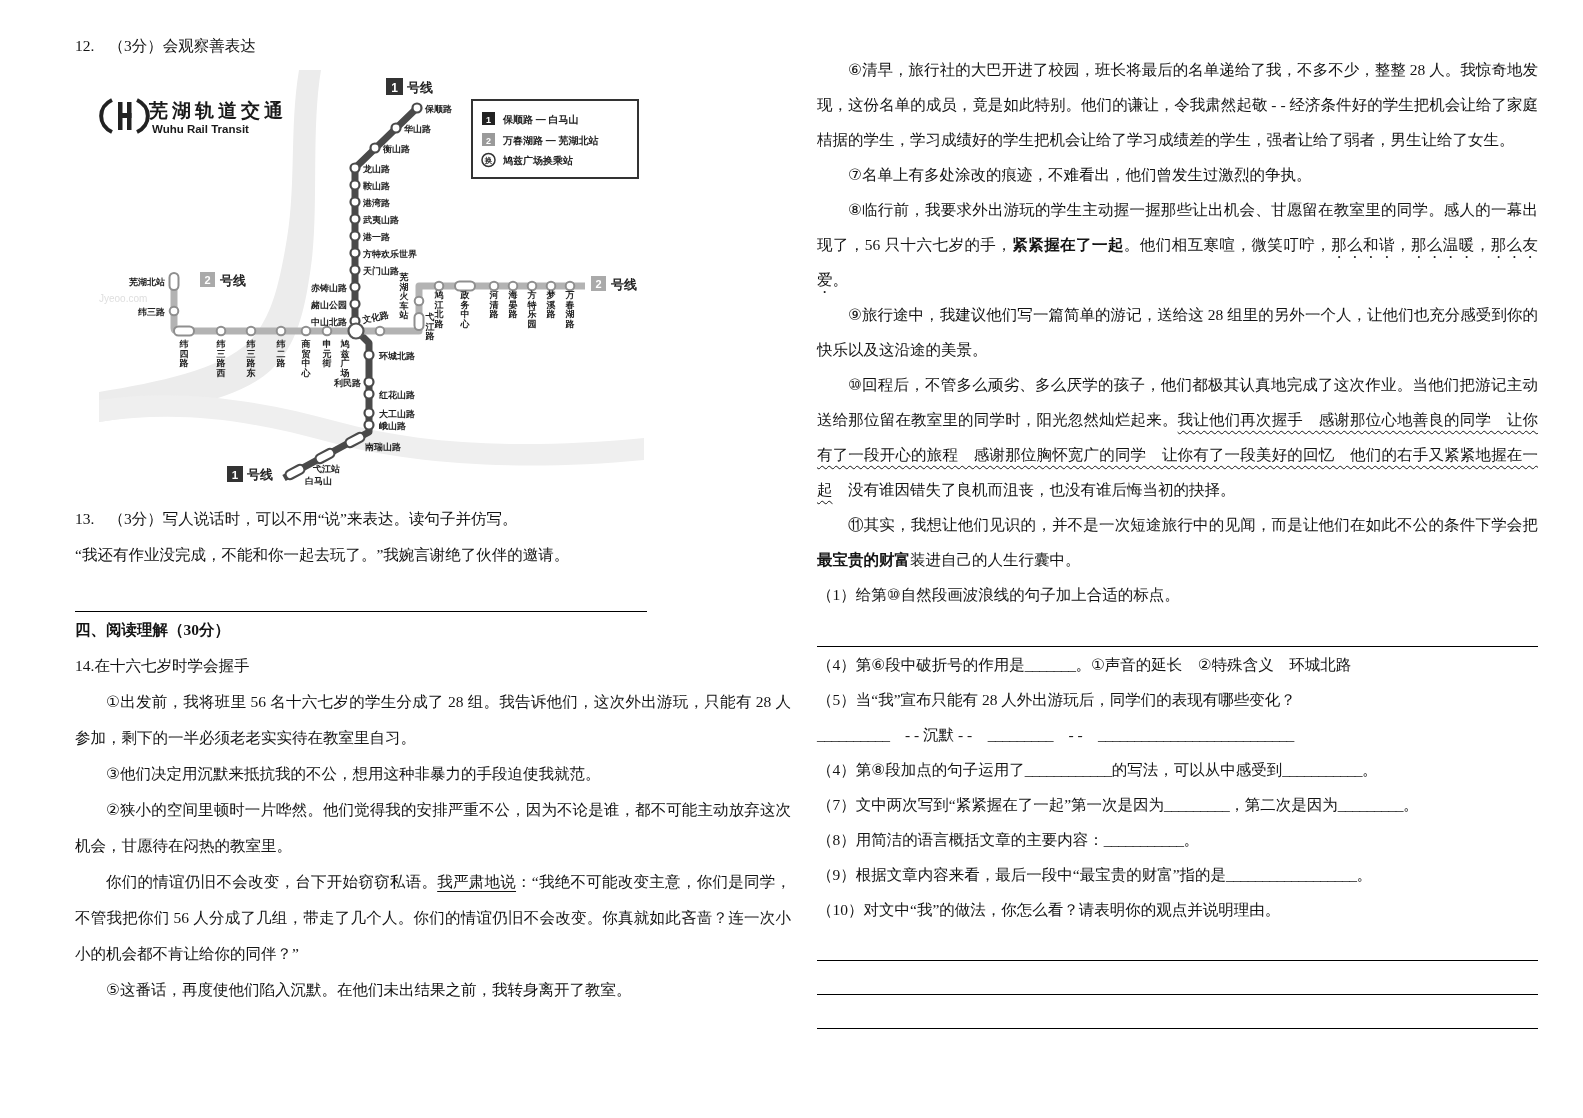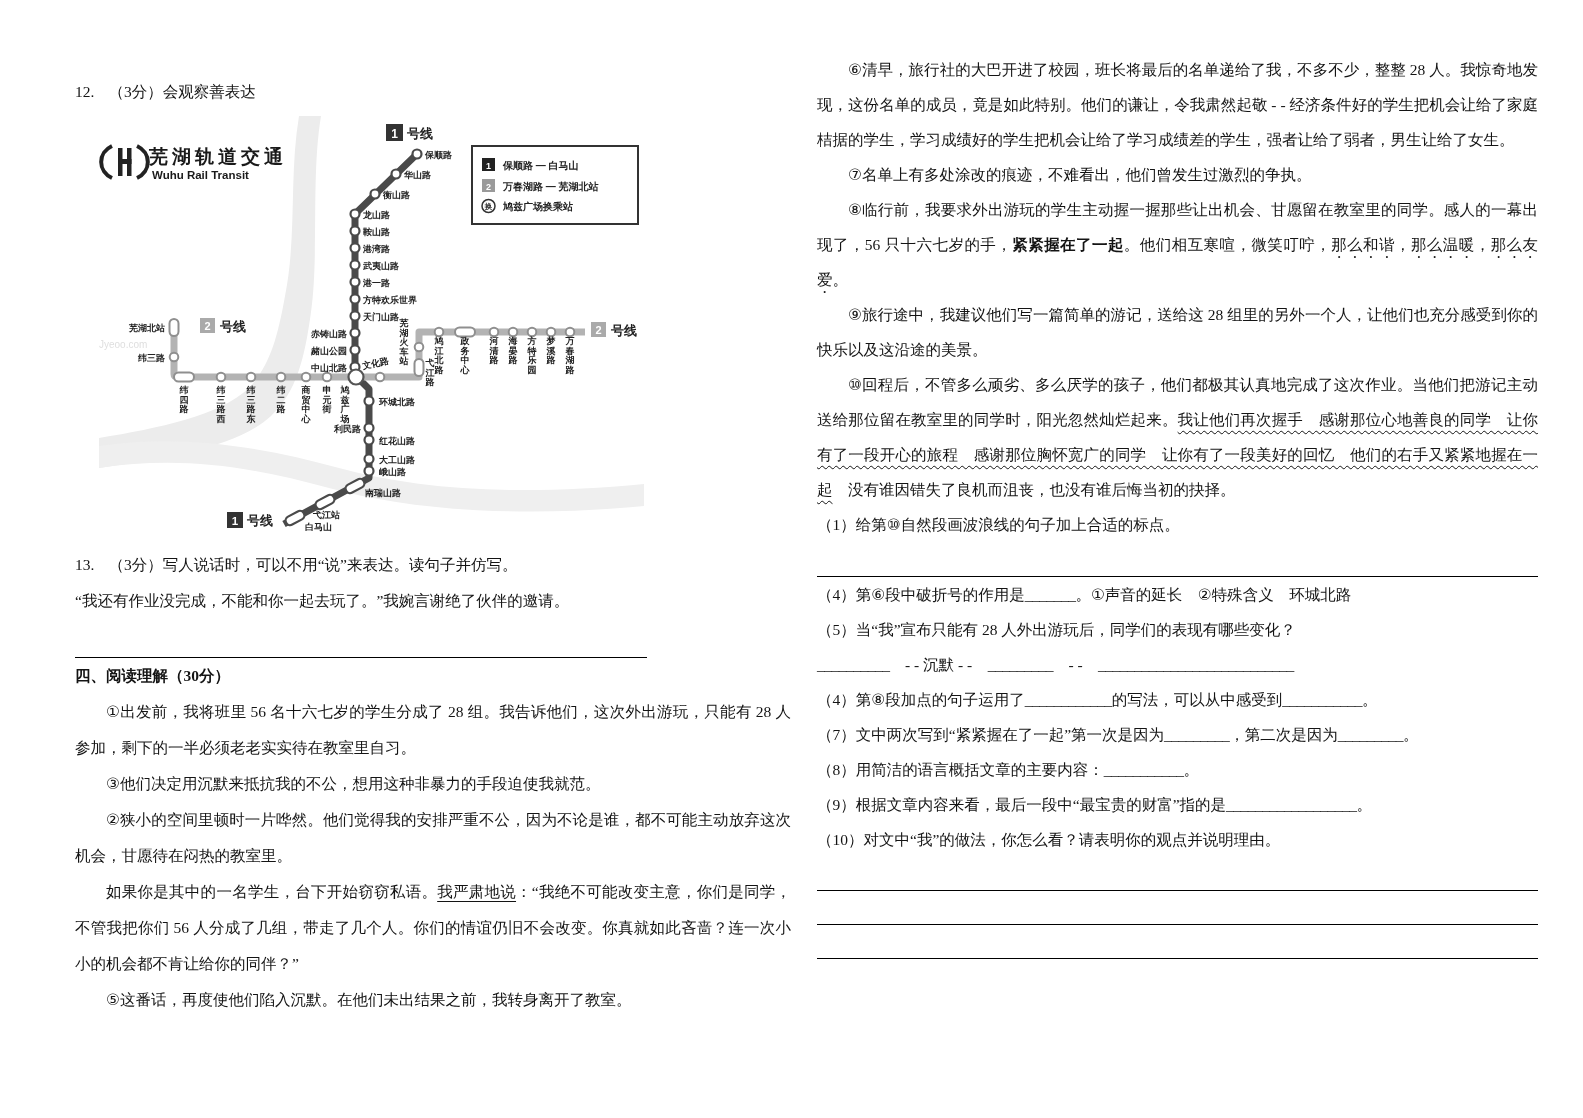--- a/index.html
+++ b/index.html
@@ -1,21 +1,21 @@
 <!DOCTYPE html>
 <html><head>
 <meta charset="utf-8">
 <style>
   html,body{margin:0;padding:0;}
   body{
     width:1583px;height:1118px;background:#ffffff;position:relative;overflow:hidden;
     font-family:"Liberation Serif","DejaVu Serif","DejaVu Sans",serif;color:#141414;
   }
   .col{position:absolute;top:0;}
-  #left-col{left:75px;width:716px;padding-top:58px;margin-top:16px;}
+  #left-col{left:75px;width:716px;padding-top:28px;}
   #right-col{left:817px;width:721px;padding-top:52px;}
   p.line{margin:0;font-size:15.5px;line-height:36px;text-align:justify;}
   #right-col p.line{line-height:35px;}
   .indent{text-indent:2em;}
   .hang{margin-left:18px;}
   .qgap{display:inline-block;width:14px;}
   .center{text-align:center;}
   .bold{font-weight:bold;font-size:16px;}
   span.b{font-weight:bold;}
   span.u{text-decoration:underline;text-underline-offset:4px;}
@@ -205,34 +205,36 @@
   </div>
 
   <p class="line"><span>13.</span><span class="qgap"></span><span>（3分）</span><span>写人说话时，可以不用“说”来表达。读句子并仿写。</span></p>
 
   <p class="line hang">“我还有作业没完成，不能和你一起去玩了。”我婉言谢绝了伙伴的邀请。</p>
 
   <div class="answer-line al-short"></div>
 
   <p class="line bold">四、阅读理解（30分）</p>
 
+  <p class="line center">14.在十六七岁时学会握手</p>
 
   <p class="line indent"><span>①出发前，我将班里 56 名十六七岁的学生分成了 28 组。我告诉他们，这次外出游玩，只能有 28 人参加，剩下的一半必须老老实实待在教室里自习。</span></p>
   <p class="line indent"><span>③他们决定用沉默来抵抗我的不公，想用这种非暴力的手段迫使我就范。</span></p>
   <p class="line indent"><span>②狭小的空间里顿时一片哗然。他们觉得我的安排严重不公，因为不论是谁，都不可能主动放弃这次机会，甘愿待在闷热的教室里。</span></p>
-  <p class="line indent"><span>如果你是其中的一名学生，台下开始窃窃私语。</span><span class="u">我严肃地说</span><span>：“我绝不可能改变主意，你们是同学，不管我把你们 56 人分成了几组，带走了几个人。你们的情谊仍旧不会改变。你真就如此吝啬？连一次小小的机会都不肯让给你的同伴？”</span></p>
+  <p class="line indent"><span>你们的情谊仍旧不会改变，台下开始窃窃私语。</span><span class="u">我严肃地说</span><span>：“我绝不可能改变主意，你们是同学，不管我把你们 56 人分成了几组，带走了几个人。你们的情谊仍旧不会改变。你真就如此吝啬？连一次小小的机会都不肯让给你的同伴？”</span></p>
   <p class="line indent"><span>⑤这番话，再度使他们陷入沉默。在他们未出结果之前，我转身离开了教室。</span></p>
 </div>
 
 <div id="right-col" class="col">
   <p class="line indent"><span>⑥清早，旅行社的大巴开进了校园，班长将最后的名单递给了我，不多不少，整整 28 人。我惊奇地发现，这份名单的成员，竟是如此特别。他们的谦让，令我肃然起敬 - - 经济条件好的学生把机会让给了家庭桔据的学生，学习成绩好的学生把机会让给了学习成绩差的学生，强者让给了弱者，男生让给了女生。</span></p>
   <p class="line indent"><span>⑦名单上有多处涂改的痕迹，不难看出，他们曾发生过激烈的争执。</span></p>
   <p class="line indent"><span>⑧临行前，我要求外出游玩的学生主动握一握那些让出机会、甘愿留在教室里的同学。感人的一幕出现了，56 只十六七岁的手，</span><span class="b">紧紧握在了一起</span><span>。他们相互寒喧，微笑叮咛，</span><span class="dot">那么和谐</span><span>，</span><span class="dot">那么温暖</span><span>，</span><span class="dot">那么友爱</span><span>。</span></p>
   <p class="line indent"><span>⑨旅行途中，我建议他们写一篇简单的游记，送给这 28 组里的另外一个人，让他们也充分感受到你的快乐以及这沿途的美景。</span></p>
   <p class="line indent"><span>⑩回程后，不管多么顽劣、多么厌学的孩子，他们都极其认真地完成了这次作业。当他们把游记主动送给那位留在教室里的同学时，阳光忽然灿烂起来。</span><span class="wavy">我让他们再次握手　感谢那位心地善良的同学　让你有了一段开心的旅程　感谢那位胸怀宽广的同学　让你有了一段美好的回忆　他们的右手又紧紧地握在一起</span><span>　没有谁因错失了良机而沮丧，也没有谁后悔当初的抉择。</span></p>
+  <p class="line indent"><span>⑪其实，我想让他们见识的，并不是一次短途旅行中的见闻，而是让他们在如此不公的条件下学会把</span><span class="b">最宝贵的财富</span><span>装进自己的人生行囊中。</span></p>
 
   <p class="line"><span>（1）给第⑩自然段画波浪线的句子加上合适的标点。</span></p>
   <div class="answer-line"></div>
   <p class="line"><span>（4）第⑥段中破折号的作用是</span><span class="blank">_______</span><span>。①声音的延长　②特殊含义　环城北路</span></p>
   <p class="line"><span>（5）当“我”宣布只能有 28 人外出游玩后，同学们的表现有哪些变化？</span></p>
   <p class="line"><span class="blank">__________</span><span>　- - 沉默 - -　</span><span class="blank">_________</span><span>　- -　</span><span class="blank">___________________________</span></p>
   <p class="line"><span>（4）第⑧段加点的句子运用了</span><span class="blank">____________</span><span>的写法，可以从中感受到</span><span class="blank">___________</span><span>。</span></p>
   <p class="line"><span>（7）文中两次写到“紧紧握在了一起”第一次是因为</span><span class="blank">_________</span><span>，第二次是因为</span><span class="blank">_________</span><span>。</span></p>
   <p class="line"><span>（8）用简洁的语言概括文章的主要内容：</span><span class="blank">___________</span><span>。</span></p>
   <p class="line"><span>（9）根据文章内容来看，最后一段中“最宝贵的财富”指的是</span><span class="blank">__________________</span><span>。</span></p>

